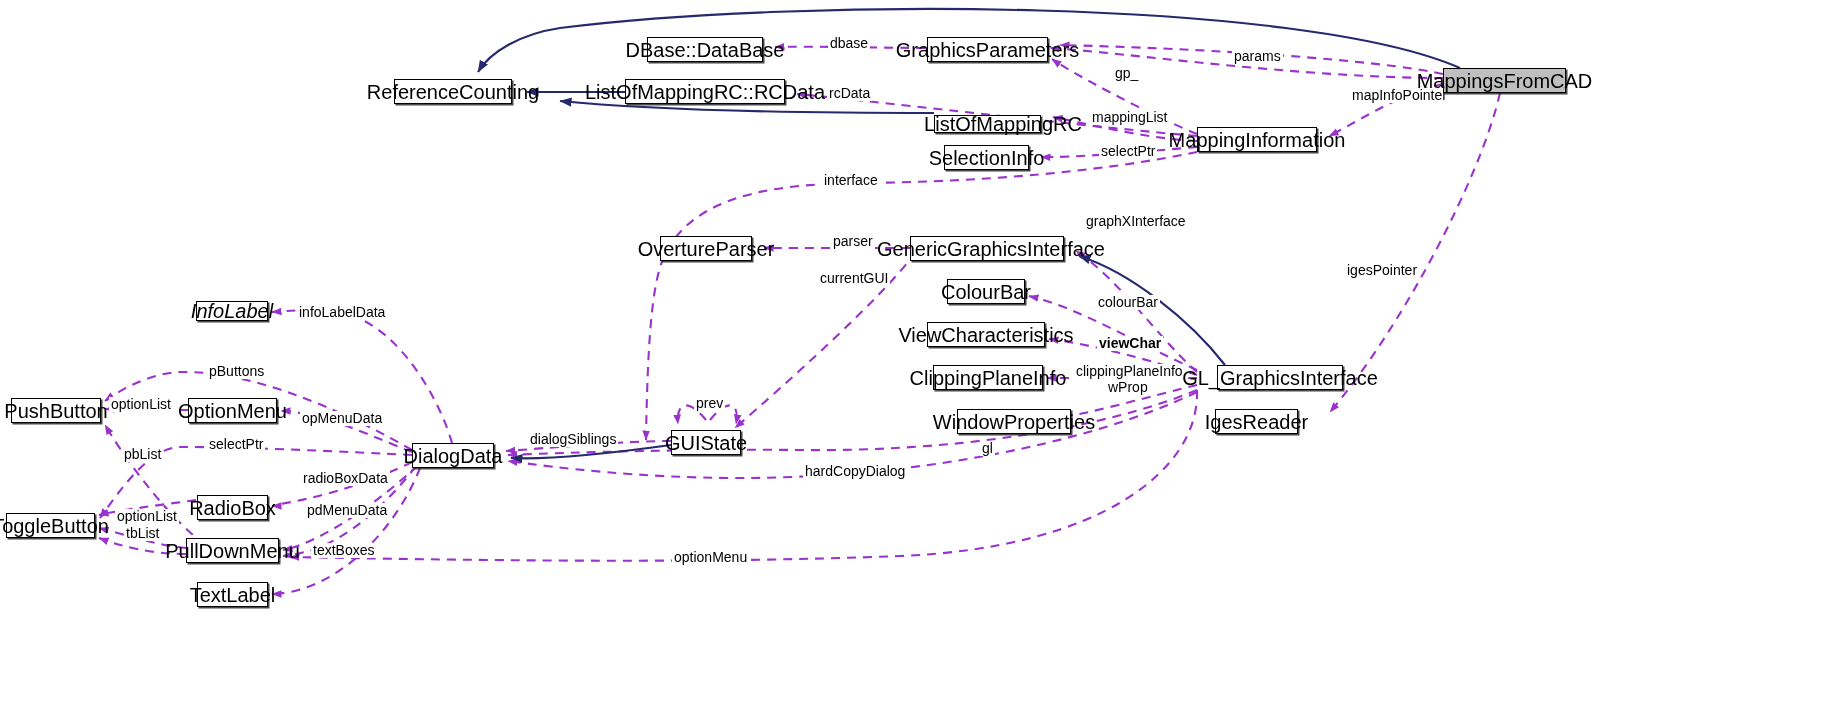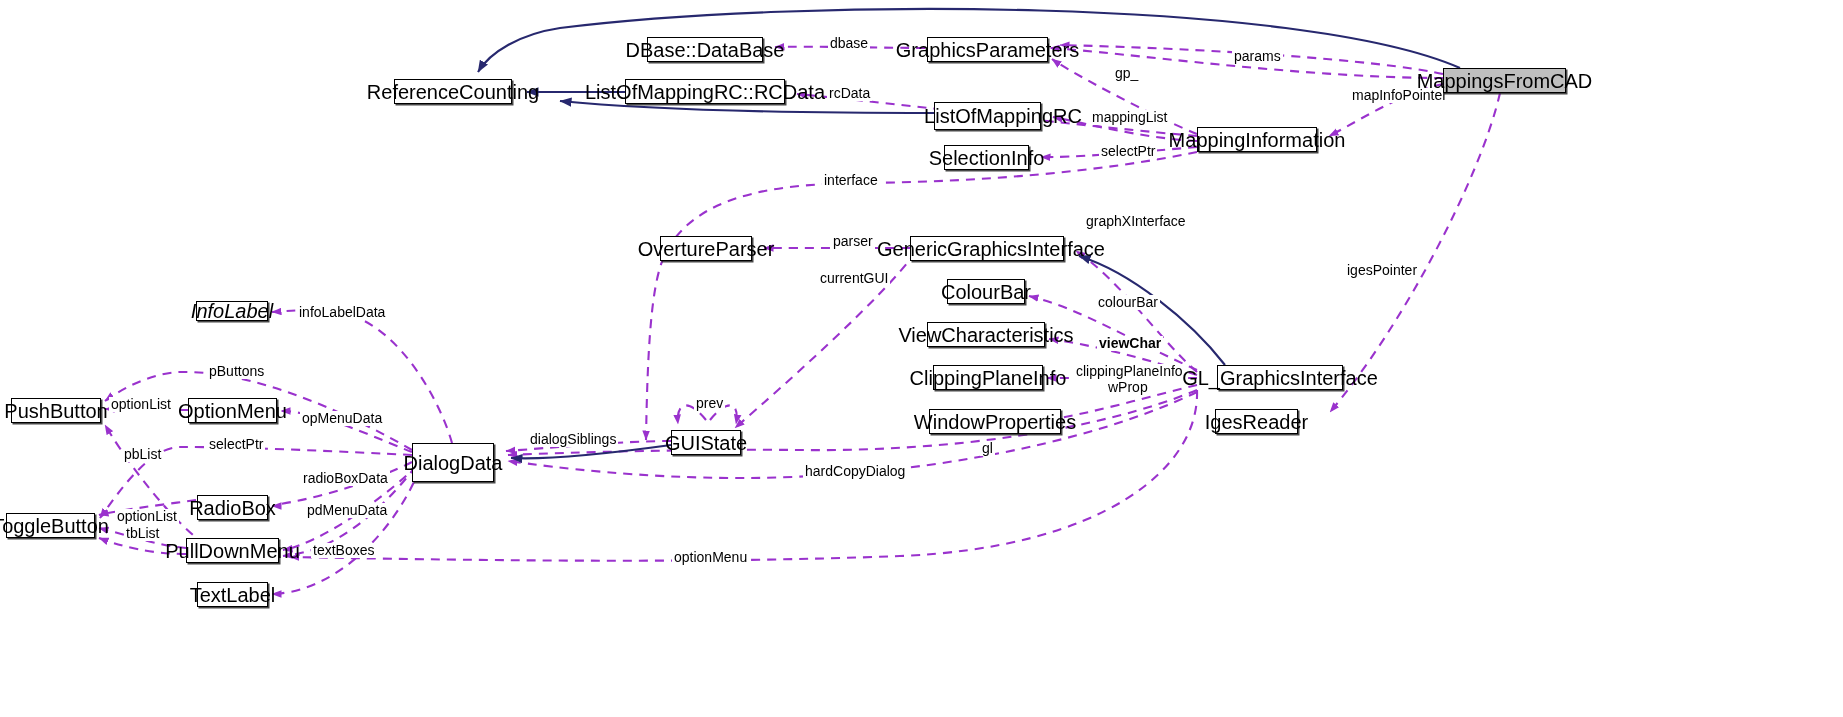--- a/index.html
+++ b/index.html
@@ -136,21 +136,21 @@
     </div>
     <div class="node" style="left: 647px; top: 37px; width: 116px; height: 25px;">
       <span>DBase::DataBase</span>
     </div>
     <div class="node" style="left: 625px; top: 79px; width: 160px; height: 25px;">
       <span>ListOfMappingRC::RCData</span>
     </div>
     <div class="node" style="left: 927px; top: 37px; width: 121px; height: 25px;">
       <span>GraphicsParameters</span>
     </div>
-    <div class="node" style="left: 934px; top: 102px; width: 107px; height: 28px; padding-left: 31px;">
+    <div class="node" style="left: 934px; top: 115px; width: 107px; height: 18px; padding-left: 31px;">
       <span>ListOfMappingRC</span>
     </div>
     <div class="node" style="left: 944px; top: 145px; width: 85px; height: 25px;">
       <span>SelectionInfo</span>
     </div>
     <div class="node" style="left: 1197px; top: 127px; width: 120px; height: 25px;">
       <span>MappingInformation</span>
     </div>
     <div class="node highlight" style="left: 1443px; top: 68px; width: 123px; height: 25px;">
       <span>MappingsFromCAD</span>
@@ -163,21 +163,21 @@
     </div>
     <div class="node" style="left: 947px; top: 279px; width: 78px; height: 25px;">
       <span>ColourBar</span>
     </div>
     <div class="node" style="left: 927px; top: 322px; width: 118px; height: 25px;">
       <span>ViewCharacteristics</span>
     </div>
     <div class="node" style="left: 933px; top: 365px; width: 110px; height: 25px;">
       <span>ClippingPlaneInfo</span>
     </div>
-    <div class="node" style="left: 929px; top: 409px; width: 132px; height: 25px;">
+    <div class="node" style="left: 957px; top: 409px; width: 114px; height: 25px;">
       <span>WindowProperties</span>
     </div>
     <div class="node" style="left: 1197px; top: 365px; width: 126px; height: 25px; margin-left: 20px;">
       <span>GL_GraphicsInterface</span>
     </div>
     <div class="node" style="left: 1215px; top: 409px; width: 83px; height: 25px;">
       <span>IgesReader</span>
     </div>
     <div class="node" style="left: 196px; top: 301px; width: 72px; height: 20px; font-style: italic;">
       <span>InfoLabel</span>
@@ -193,21 +193,21 @@
     </div>
     <div class="node" style="left: 197px; top: 495px; width: 71px; height: 25px;">
       <span>RadioBox</span>
     </div>
     <div class="node" style="left: 186px; top: 538px; width: 93px; height: 25px;">
       <span>PullDownMenu</span>
     </div>
     <div class="node" style="left: 197px; top: 582px; width: 71px; height: 25px;">
       <span>TextLabel</span>
     </div>
-    <div class="node" style="left: 412px; top: 443px; width: 82px; height: 39px;">
+    <div class="node" style="left: 412px; top: 443px; width: 82px; height: 25px;">
       <span>DialogData</span>
     </div>
     <div class="node" style="left: 671px; top: 430px; width: 70px; height: 25px;">
       <span>GUIState</span>
     </div>
     <div class="edge-label" style="left: 828px; top: 36px;">dbase</div>
     <div class="edge-label" style="left: 827px; top: 86px;">rcData</div>
     <div class="edge-label" style="left: 1232px; top: 49px;">params</div>
     <div class="edge-label" style="left: 1113px; top: 66px;">gp_</div>
     <div class="edge-label" style="left: 1090px; top: 110px;">mappingList</div>

